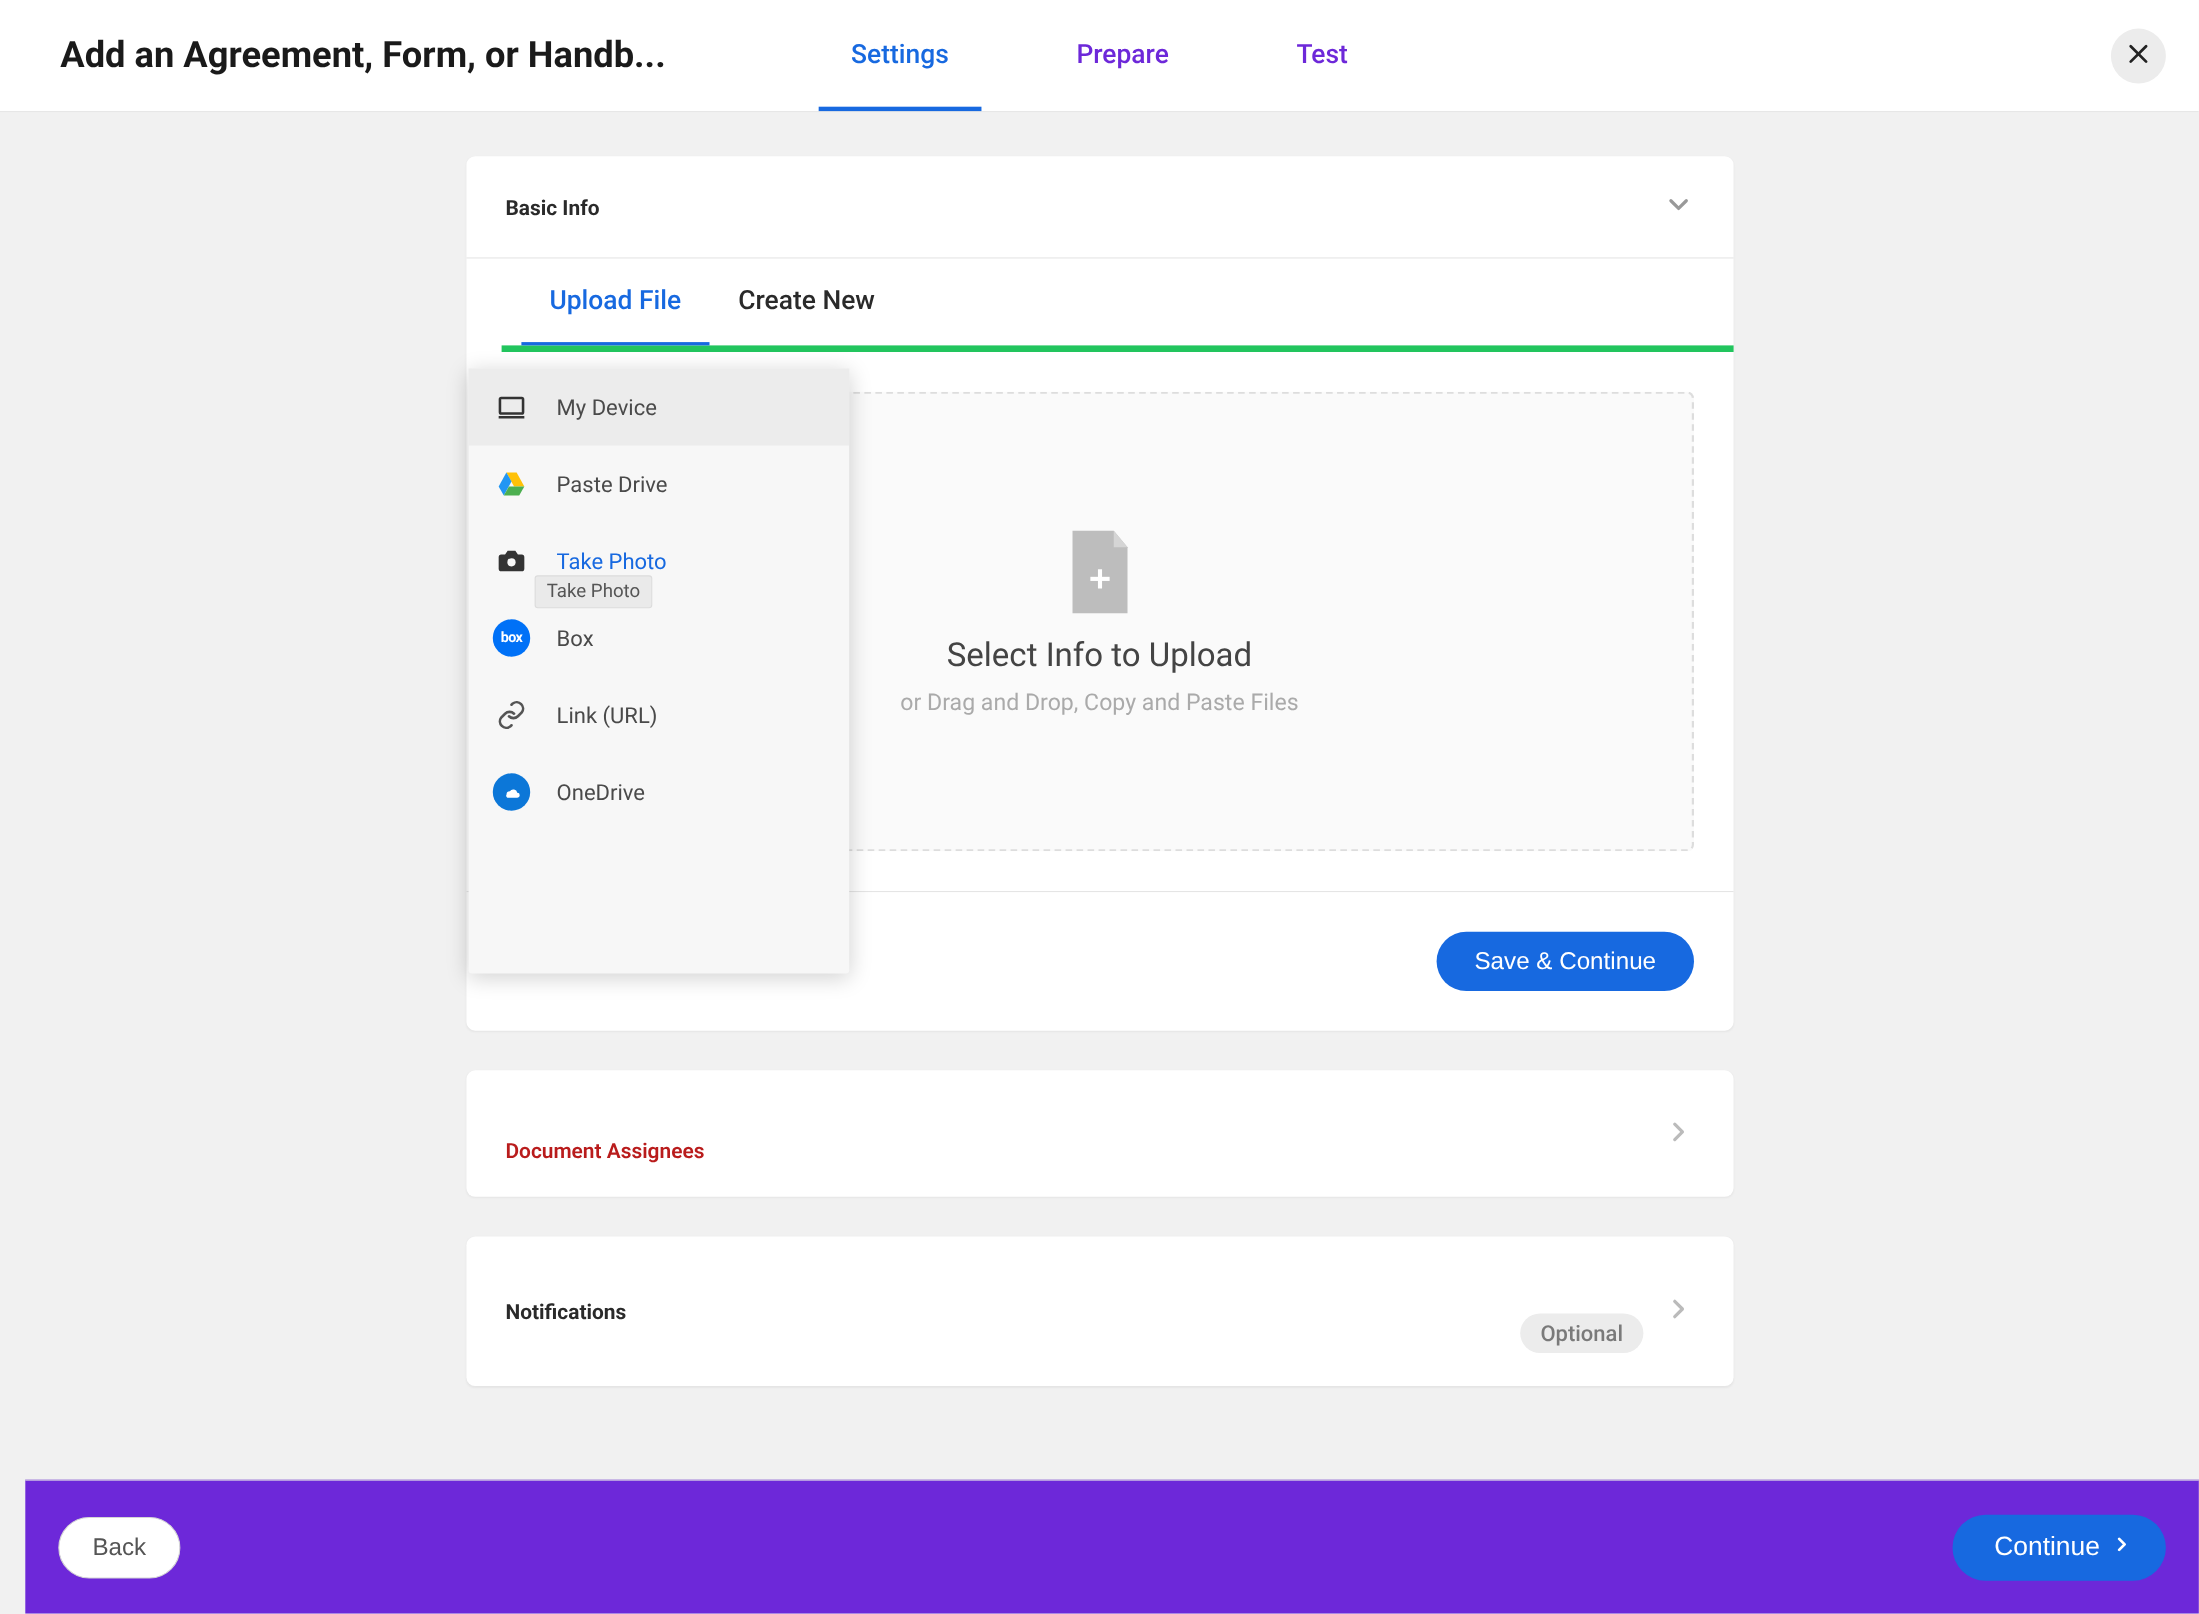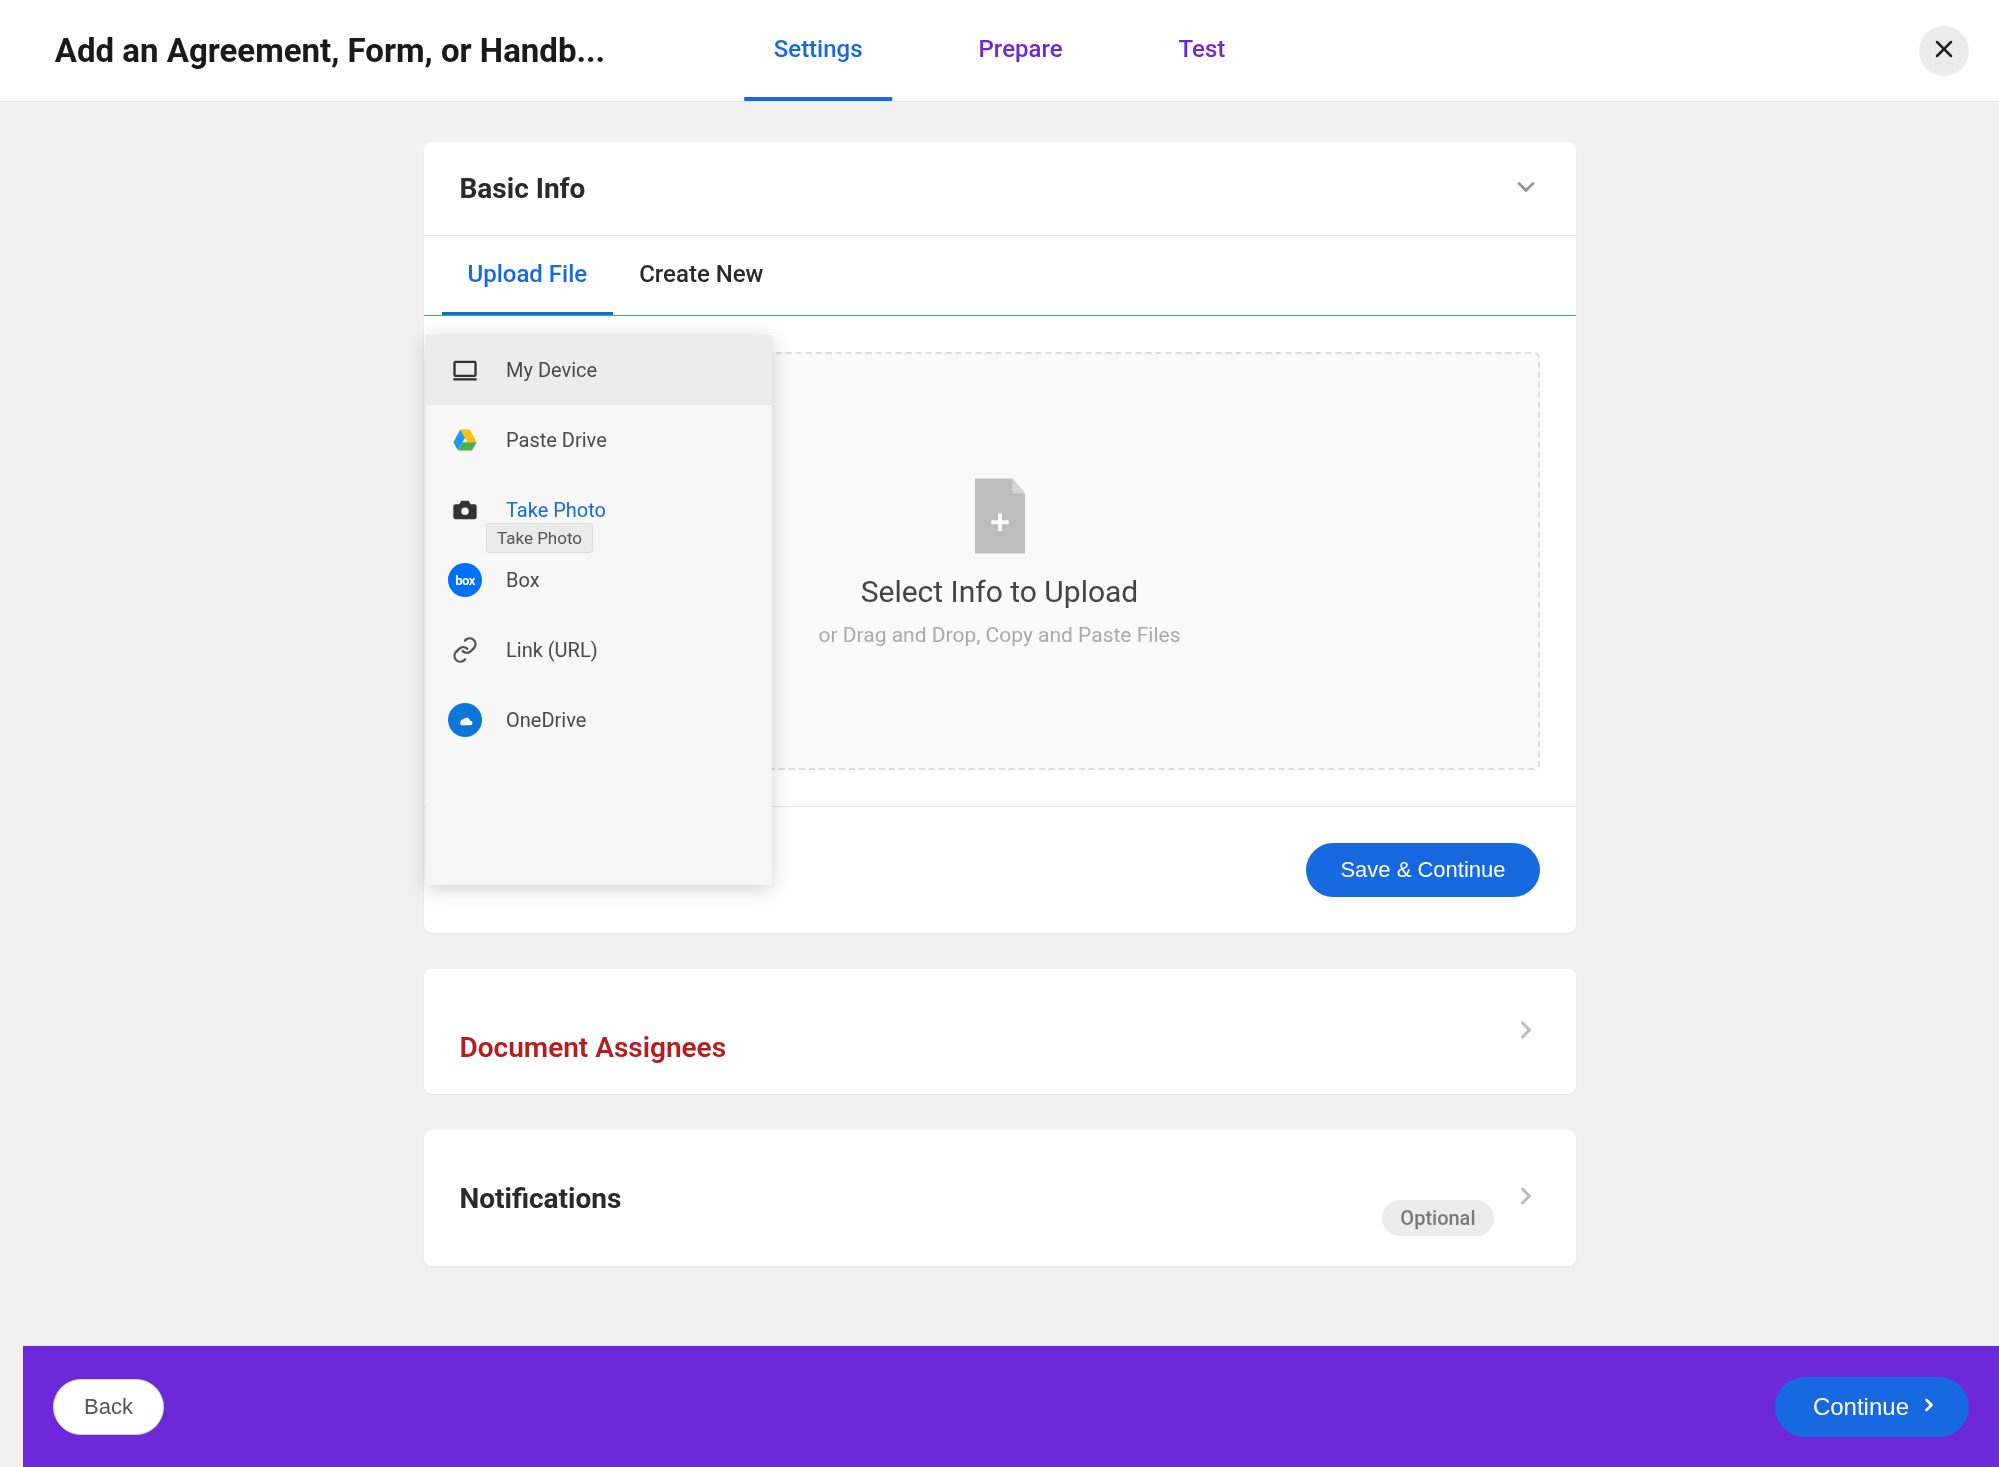--- a/index.html
+++ b/index.html
@@ -88,21 +88,21 @@
     box-shadow: 0 1px 2px rgba(0,0,0,0.05);
   }
   .card-header {
     padding: 30px 36px;
     display: flex;
     align-items: center;
     justify-content: space-between;
     cursor: pointer;
   }
   .card-title {
-    font-size: 28px;
+    font-size: 19px;
     font-weight: 700;
     color: #2a2a2a;
   }
   .card-title.muted { color: #b91c1c; font-weight:600;margin-top:32px;}
   .chevron svg { width: 28px; height: 28px; color: #999; }
   .badge-optional {
     background: #ececec;
     color: #7a7a7a;
     border-radius: 20px;
     padding: 6px 18px;
@@ -112,21 +112,22 @@
     margin-top: 40px;
   }
   .card-header-right { display:flex; align-items:center; gap:10px;}
 
   
   .divider { border-top: 1px solid #e5e5e5; }
   .sub-tabs {
     display: flex;
     gap: 0px;
     padding: 0 18px;
-    border-bottom: 1px solid #22c55e;
+    border-bottom: 6px solid #22c55e;
+    margin-left: 32px;
   }
   .sub-tab {
     padding: 24px 26px;
     font-size: 24px;
     font-weight: 500;
     color: #2a2a2a;
     border-bottom: 3px solid transparent;
     cursor: pointer;
   }
   .sub-tab.active {

